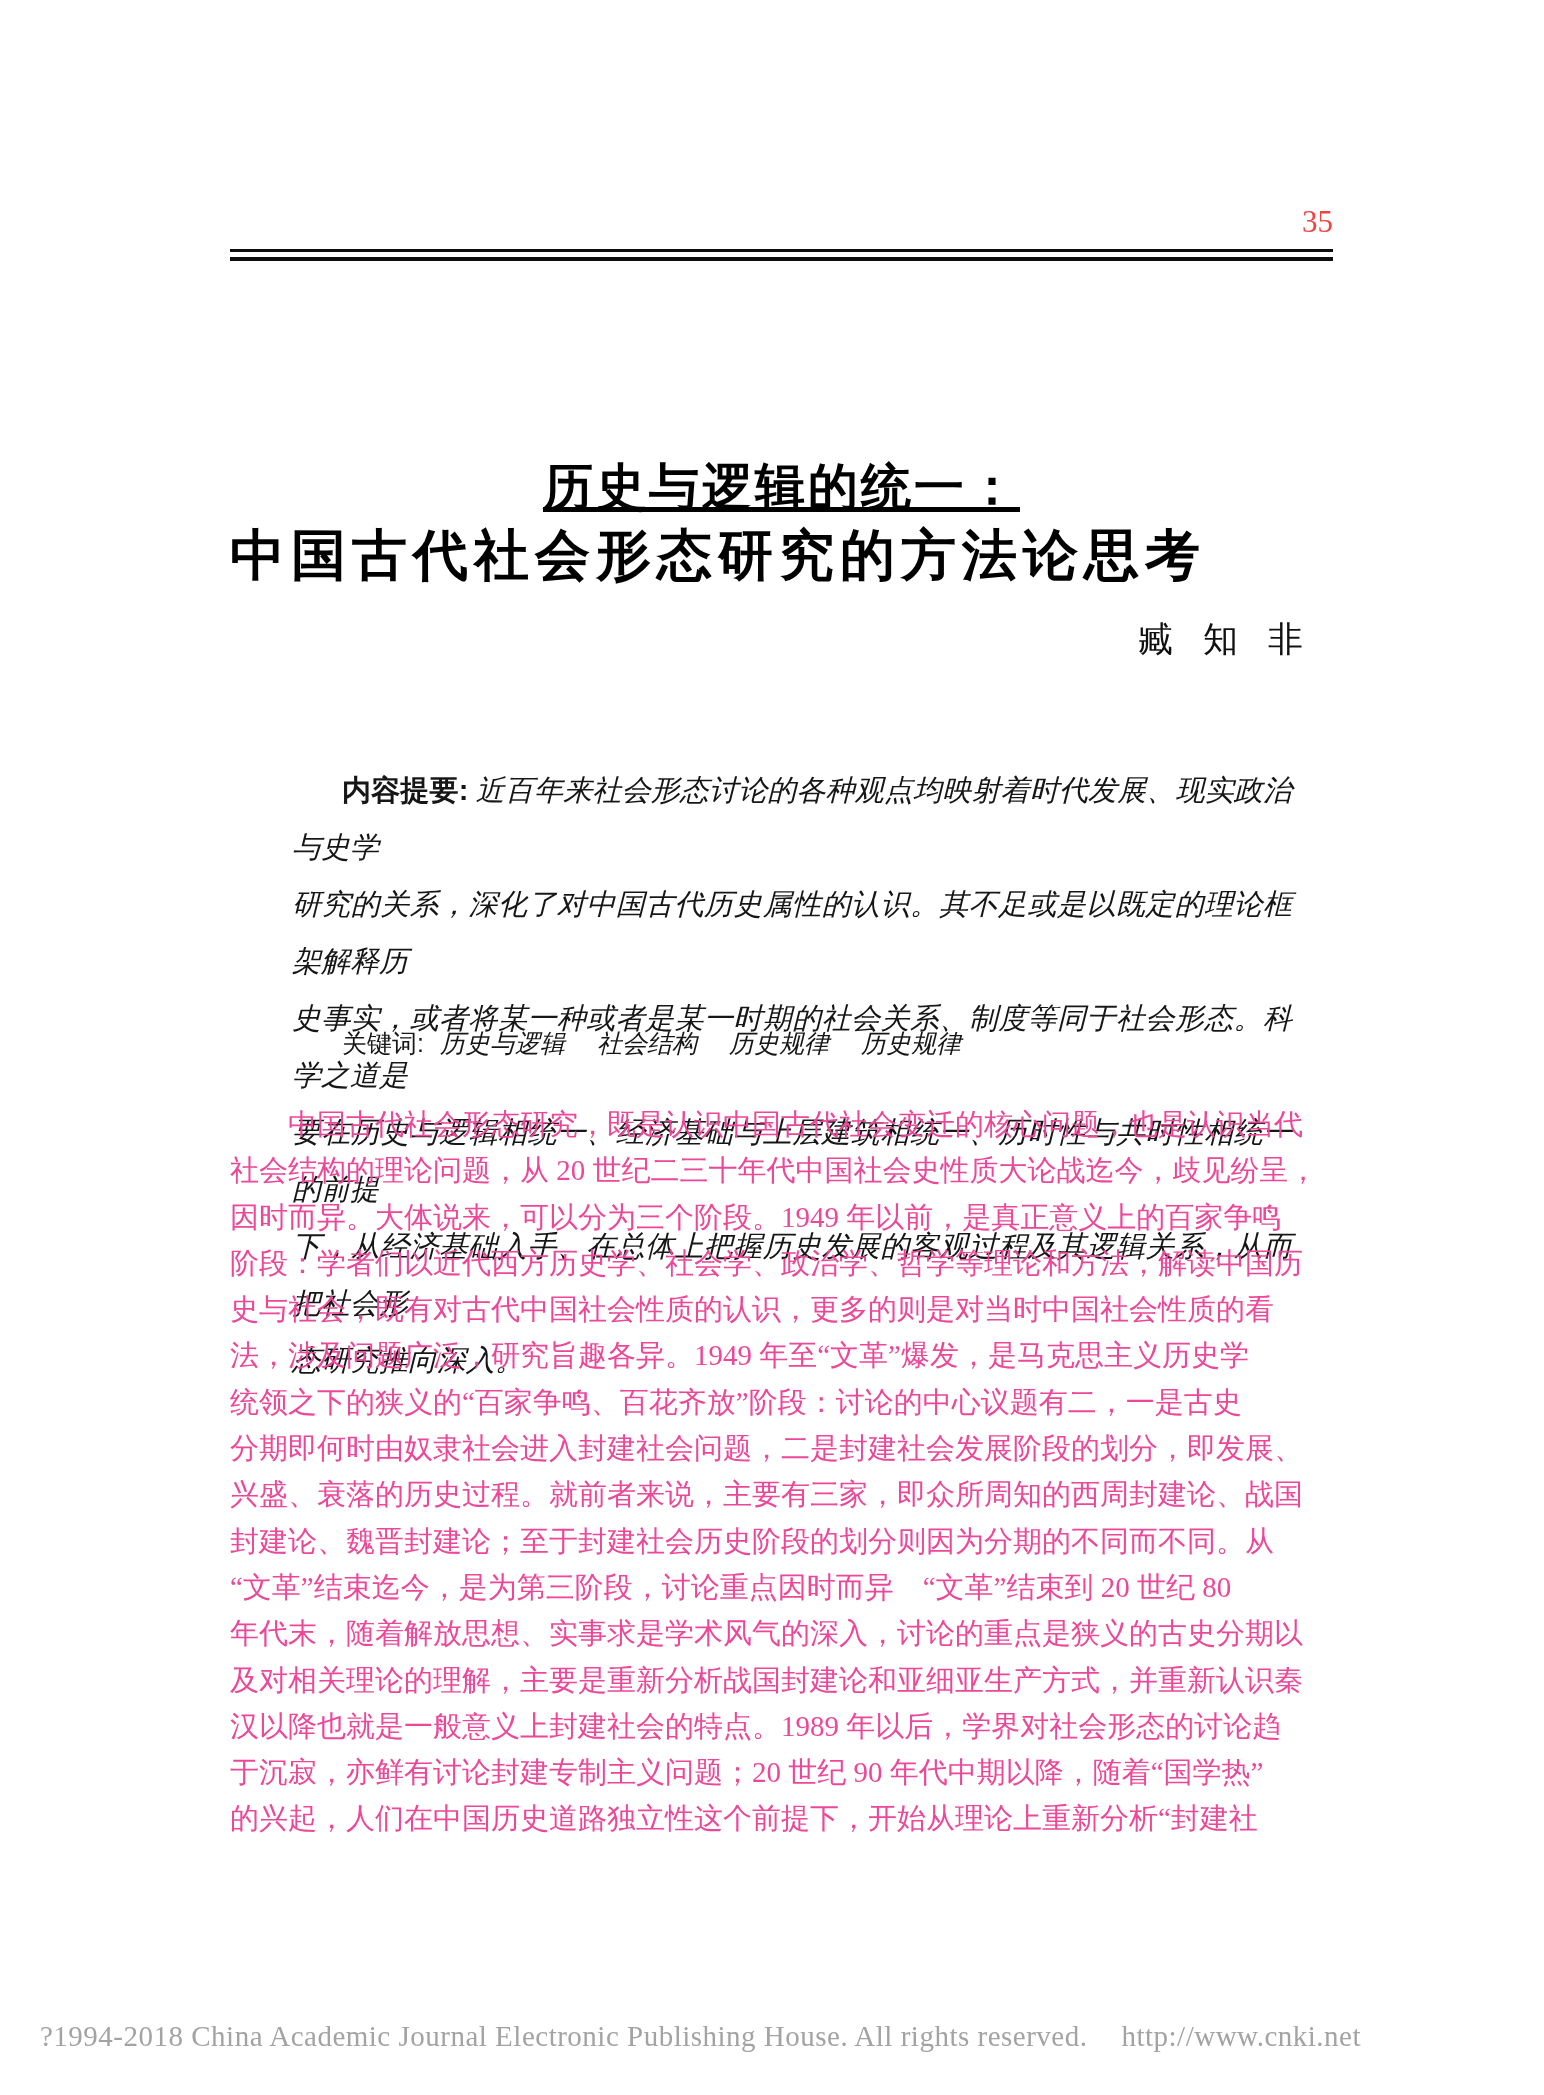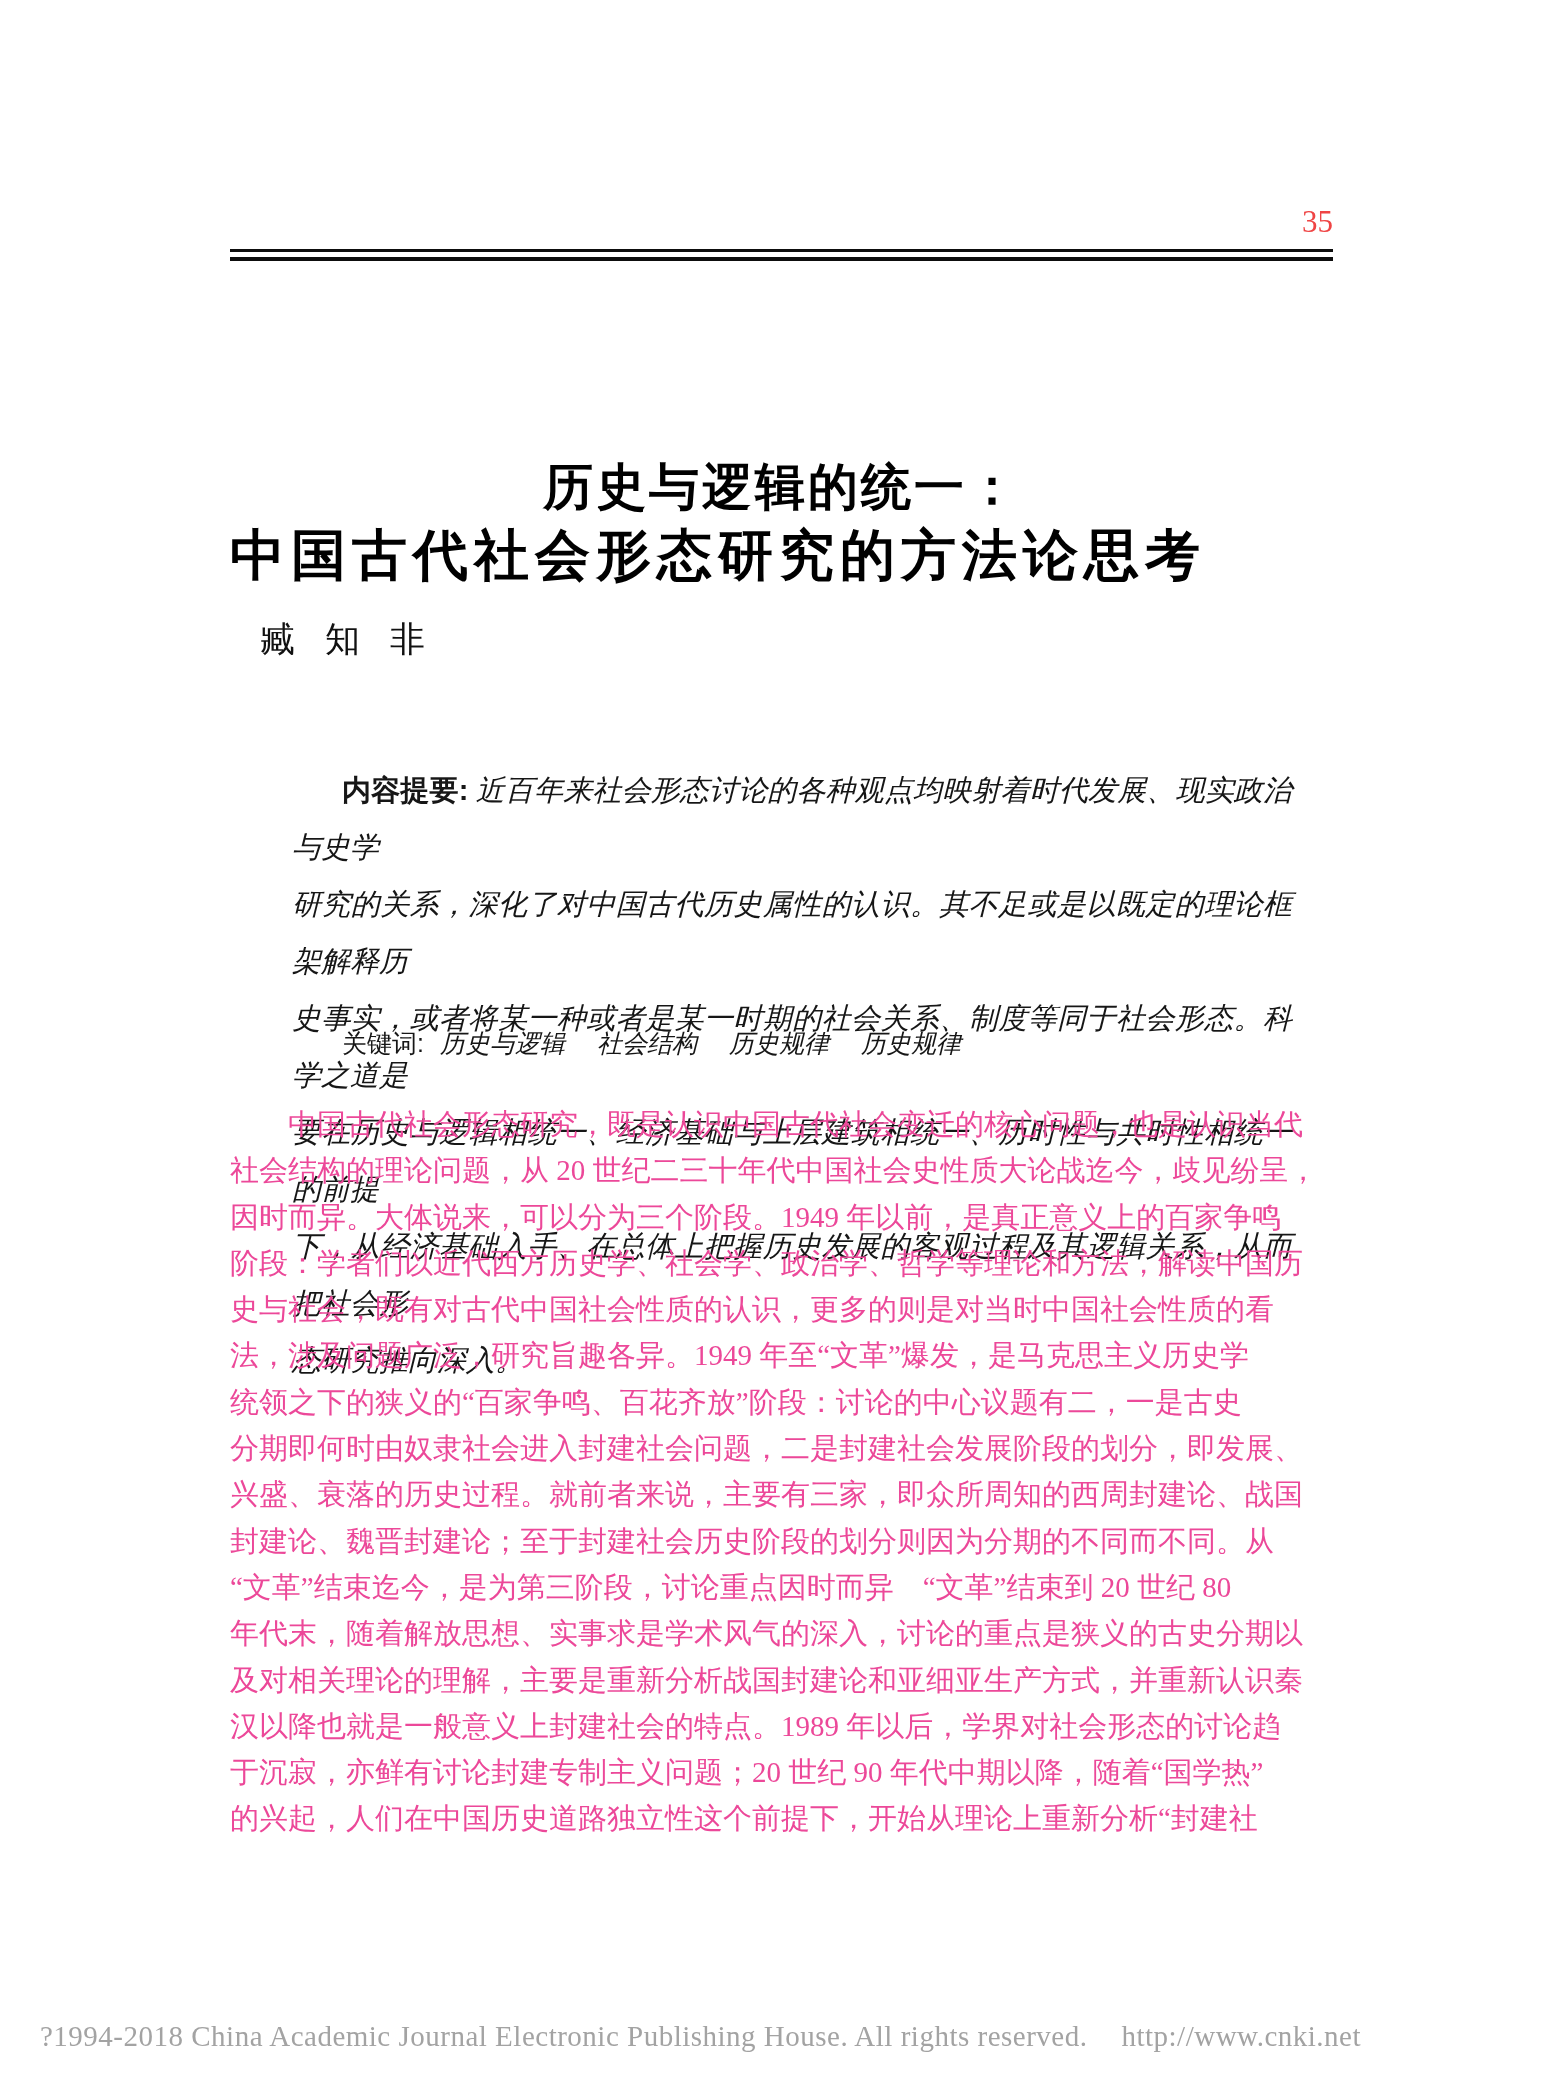--- a/index.html
+++ b/index.html
@@ -33,37 +33,38 @@
   .title-line1 {
     position: absolute;
     top: 420px;
     left: 230px;
     width: 1103px;
     text-align: center;
     font-size: 50px;
     font-weight: bold;
     letter-spacing: 3px;
     color: #000;
+    text-decoration: underline;
   }
   .title-line2 {
     position: absolute;
     top: 482px;
     left: 230px;
     width: 1103px;
     font-size: 55px;
     font-weight: bold;
     letter-spacing: 6px;
     color: #000;
   }
   .author {
     position: absolute;
     top: 616px;
     left: 230px;
     width: 1103px;
-    text-align: left;
+    text-align: right;
     font-size: 35px;
     letter-spacing: 30px;
     padding-left: 30px;
     box-sizing: border-box;
     color: #111;
   }
   .abstract {
     position: absolute;
     top: 762px;
     left: 292px;

